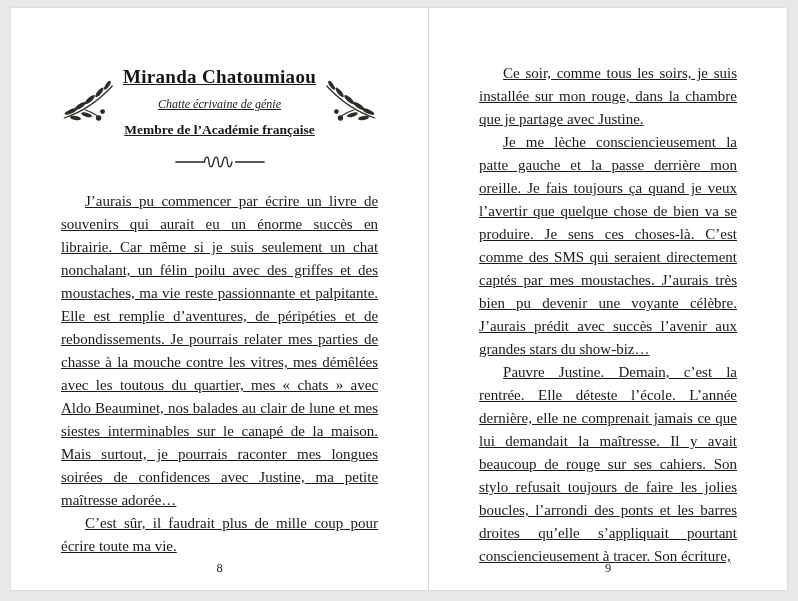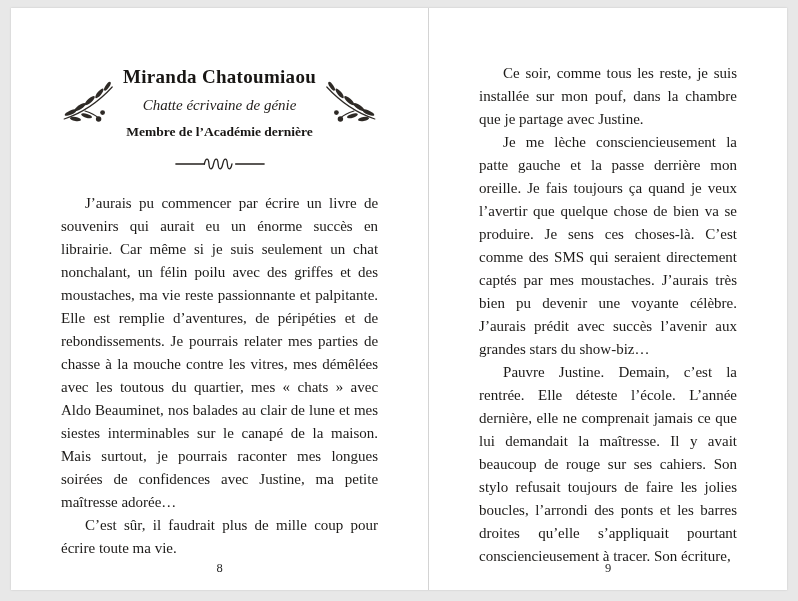--- a/index.html
+++ b/index.html
@@ -14,20 +14,21 @@
     position:relative;
     width:798px; height:601px;
     background:#e8e8e8;
   }
   .spread {
     position:absolute;
     left:11px; right:11px; top:8px; bottom:11px;
     background:#ffffff;
     display:flex;
     box-shadow:0 0 2px rgba(0,0,0,0.15);
+    text-decoration:underline;
   }
   .page {
     position:relative;
     flex:1 1 0;
     padding:0 50px;
   }
   .gutter {
     width:1px;
     background:linear-gradient(to right,#d8d8d8,#cfcfcf);
     flex:0 0 1px;
@@ -49,21 +50,21 @@
   }
   .head-title {
     font-size:19px;
     font-weight:bold;
     letter-spacing:0.3px;
     color:#181614;
   }
   .head-subtitle {
     margin-top:9px;
     font-style:italic;
-    font-size:15px;
+    font-size:12px;
     color:#24211e;
   }
   .head-affiliation {
     margin-top:10px;
     font-size:13.5px;
     font-weight:bold;
     color:#181614;
   }
   .ornament {
     text-align:center;
@@ -111,21 +112,21 @@
             <ellipse cx="18" cy="52" rx="7" ry="2.5" transform="rotate(10 18 52)"></ellipse>
             <ellipse cx="32" cy="48" rx="7" ry="2.5" transform="rotate(16 32 48)"></ellipse>
             <circle cx="47" cy="52" r="3.4"></circle>
             <circle cx="52" cy="44" r="3"></circle>
           </g>
         </svg>
 
         <div class="head-titles">
           <div class="head-title">Miranda Chatoumiaou</div>
           <div class="head-subtitle">Chatte écrivaine de génie</div>
-          <div class="head-affiliation">Membre de l’Académie dernière</div>
+          <div class="head-affiliation">Membre de l’Académie française</div>
         </div>
 
         <svg class="branch mirrored" viewBox="0 0 70 64" aria-hidden="true">
           <g stroke="#2e2a26" stroke-width="1.5" fill="none" stroke-linecap="round">
             <path d="M4 52 C 22 46, 42 36, 64 12"></path>
             <path d="M30 42 C 36 44, 42 46, 46 50"></path>
           </g>
           <g fill="#2e2a26">
             <ellipse cx="12" cy="44" rx="8" ry="2.7" transform="rotate(-24 12 44)"></ellipse>
             <ellipse cx="24" cy="37" rx="8" ry="2.7" transform="rotate(-34 24 37)"></ellipse>
@@ -155,21 +156,21 @@
         <p>C’est sûr, il faudrait plus de mille coup pour écrire toute ma vie.</p>
       </div>
 
       <div class="page-number">8</div>
     </div>
 
     <div class="gutter"></div>
 
     <div class="page right">
       <div class="body-text">
-        <p>Ce soir, comme tous les reste, je suis installée sur mon pouf, dans la chambre que je partage avec Justine.</p>
+        <p>Ce soir, comme tous les soirs, je suis installée sur mon rouge, dans la chambre que je partage avec Justine.</p>
         <p>Je me lèche consciencieusement la patte gauche et la passe derrière mon oreille. Je fais toujours ça quand je veux l’avertir que quelque chose de bien va se produire. Je sens ces choses-là. C’est comme des SMS qui seraient directement captés par mes moustaches. J’aurais très bien pu devenir une voyante célèbre. J’aurais prédit avec succès l’avenir aux grandes stars du show-biz…</p>
         <p>Pauvre Justine. Demain, c’est la rentrée. Elle déteste l’école. L’année dernière, elle ne comprenait jamais ce que lui demandait la maîtresse. Il y avait beaucoup de rouge sur ses cahiers. Son stylo refusait toujours de faire les jolies boucles, l’arrondi des ponts et les barres droites qu’elle s’appliquait pourtant consciencieusement à tracer. Son écriture,</p>
       </div>
 
       <div class="page-number">9</div>
     </div>
 
   </div>
 </div>
 

